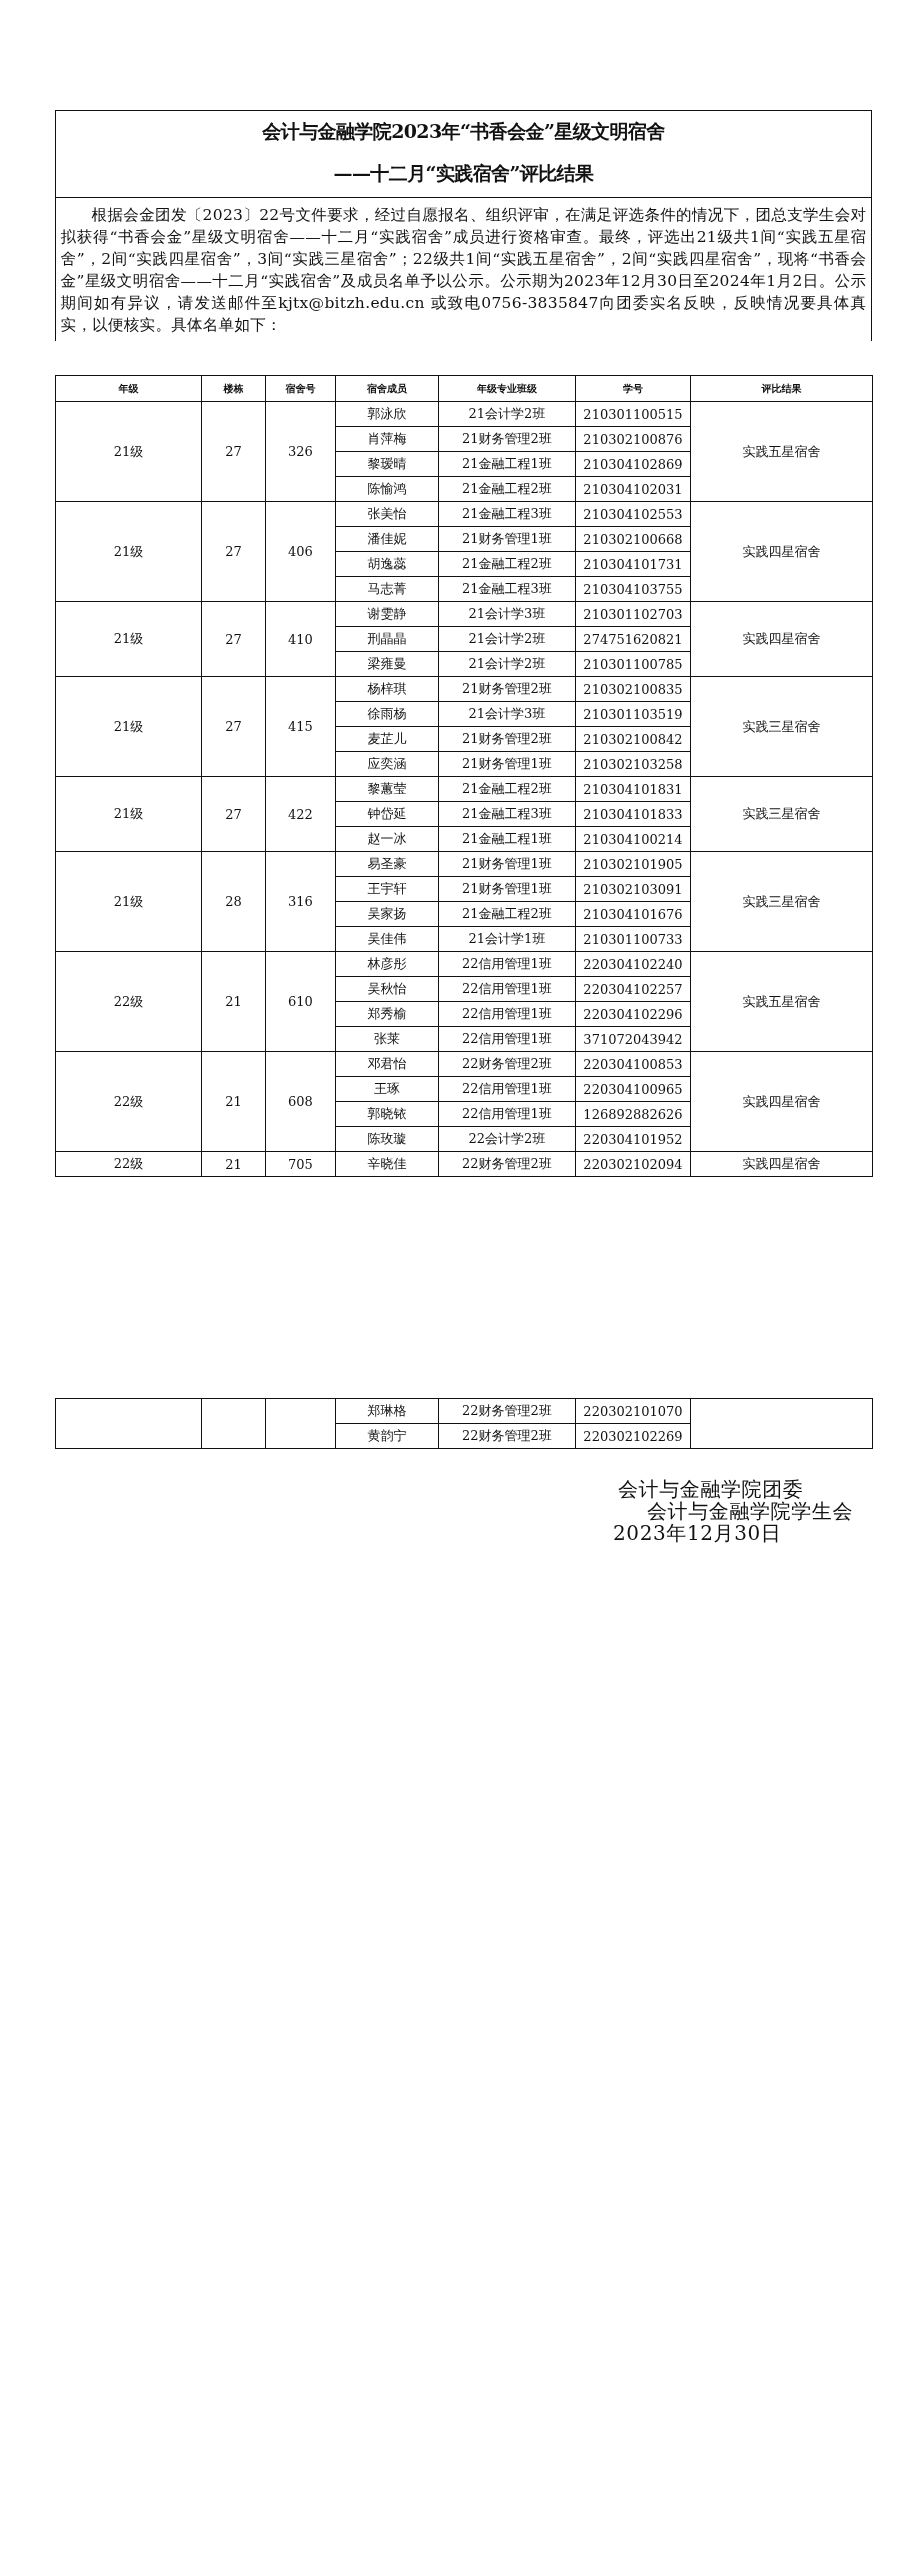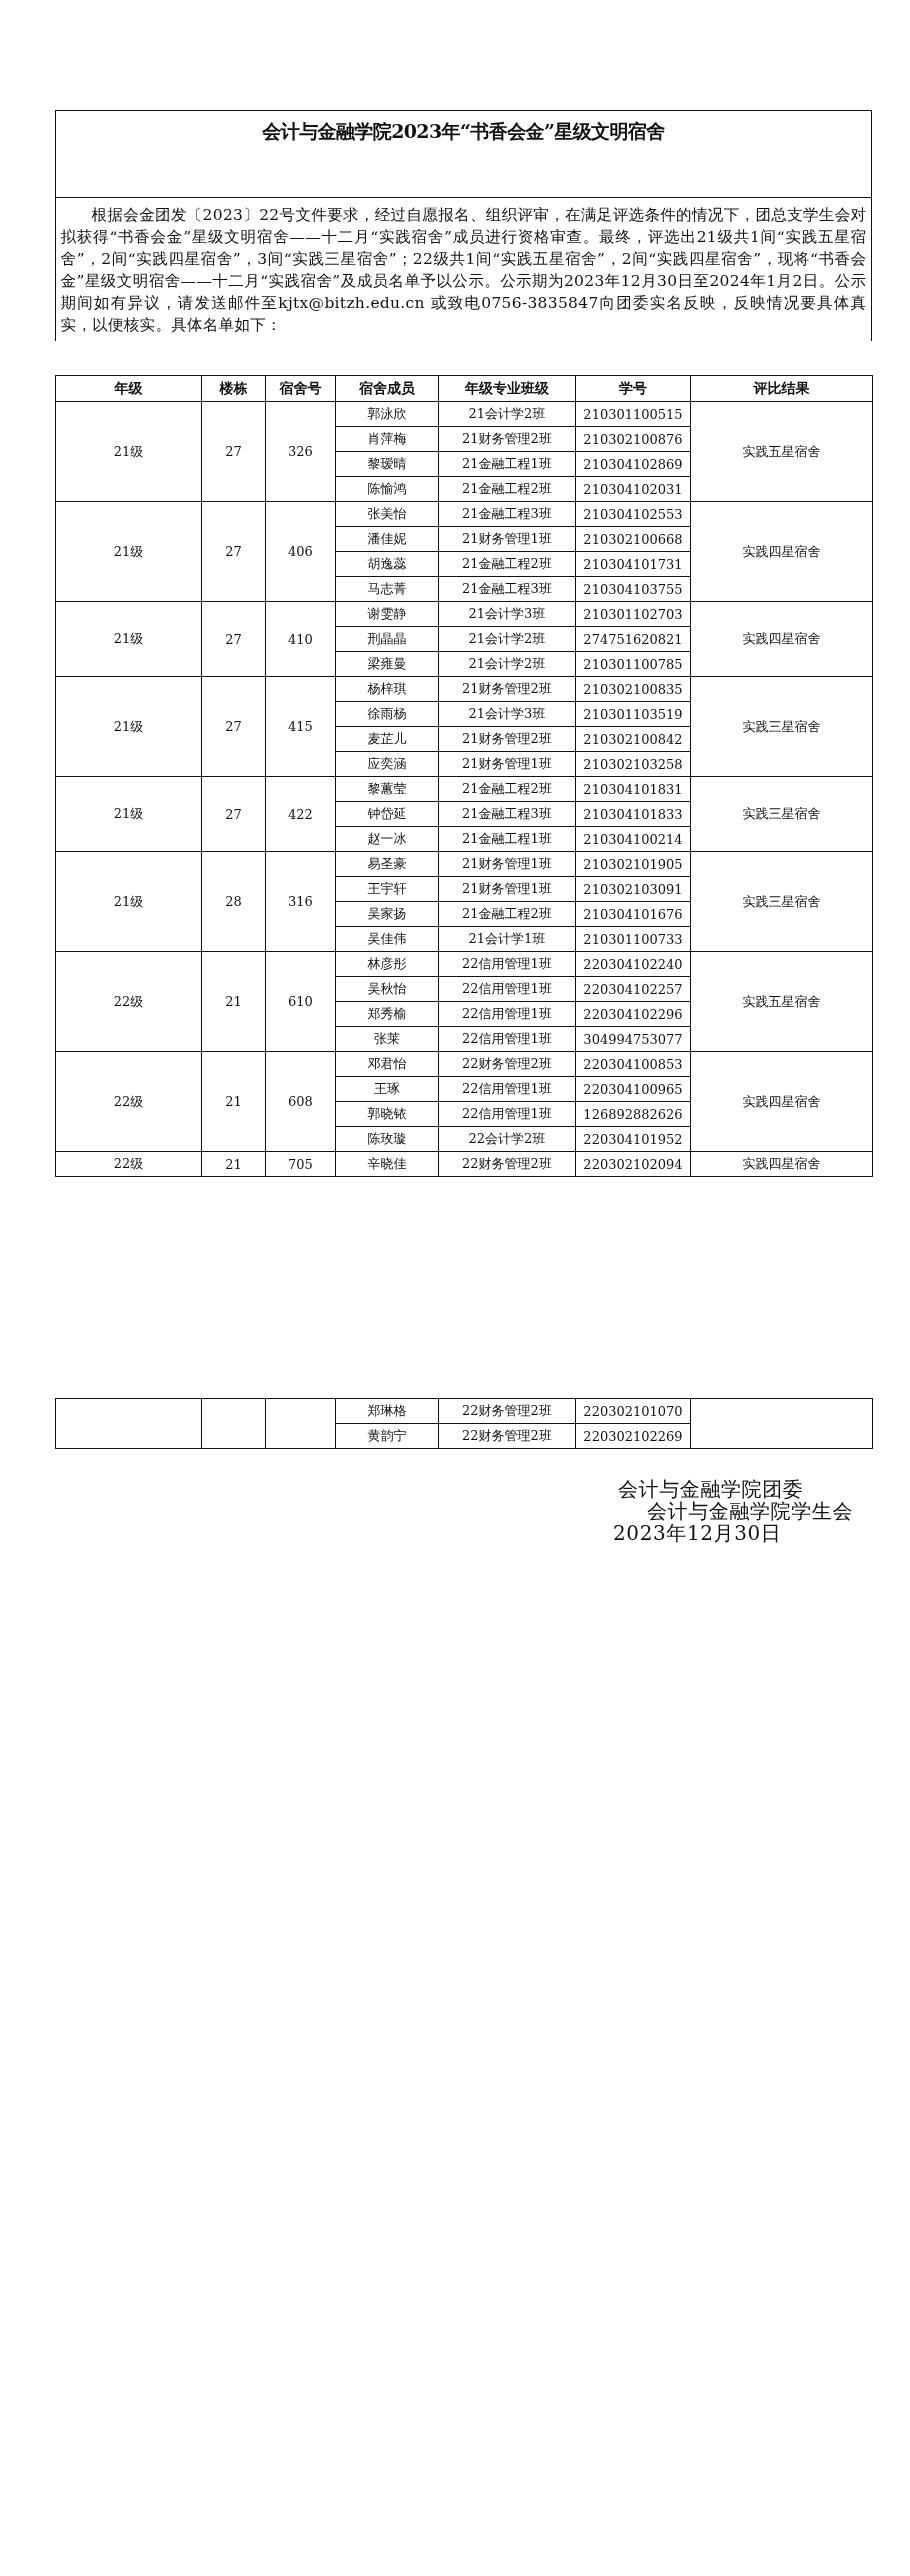--- a/index.html
+++ b/index.html
@@ -13,32 +13,33 @@
   .title1 { top: 8px; }
   .title2 { top: 50px; }
   .intro { position: absolute; left: 47px; top: 197px; width: 815px; height: 144px;
            border-left: 1.1px solid #111; border-right: 1.1px solid #111; box-sizing: content-box; }
   .intro p { margin: 0; padding: 6.9px 4.6px 0 4.6px; font-size: 15.5px; line-height: 22px;
              text-align: justify; text-indent: 2em; letter-spacing: 0.3px; }
   table.grid { position: absolute; left: 47px; border-collapse: collapse; table-layout: fixed;
                width: 817px; font-family: "DejaVu Serif", serif; }
   table.grid td, table.grid th { border: 0.9px solid #111; text-align: center; vertical-align: middle;
                padding: 0; font-size: 13px; font-weight: normal; height: 24px; overflow: hidden; white-space: nowrap; }
-  table.grid th { font-weight: bold; height: 25px; font-size: 14px; }
+  table.grid th { font-weight: bold; height: 25px; font-size: 10px; }
   table.grid tbody tr.group-start td { border-top: 1.4px solid #111; }
   table.grid { border: 1.1px solid #111; }
   .sig { position: absolute; font-size: 20px; white-space: nowrap; letter-spacing: 0.6px; }
 </style>
 </head>
 <body>
 
 <div class="page">
 
   <div class="titlebox">
     <div class="title1">会计与金融学院2023年“书香会金”星级文明宿舍</div>
+    <div class="title2">——十二月“实践宿舍”评比结果</div>
   </div>
 
   <div class="intro">
     <p>根据会金团发〔2023〕22号文件要求，经过自愿报名、组织评审，在满足评选条件的情况下，团总支学生会对拟获得“书香会金”星级文明宿舍——十二月“实践宿舍”成员进行资格审查。最终，评选出21级共1间“实践五星宿舍”，2间“实践四星宿舍”，3间“实践三星宿舍”；22级共1间“实践五星宿舍”，2间“实践四星宿舍”，现将“书香会金”星级文明宿舍——十二月“实践宿舍”及成员名单予以公示。公示期为2023年12月30日至2024年1月2日。公示期间如有异议，请发送邮件至kjtx@bitzh.edu.cn 或致电0756-3835847向团委实名反映，反映情况要具体真实，以便核实。具体名单如下：</p>
   </div>
 
   <table class="grid" id="main-table" style="top:375px;">
     <colgroup>
       <col style="width:146px">
         <col style="width:64px">
@@ -209,21 +210,21 @@
           <td>220304102257</td>
         </tr>
         <tr>
           <td>郑秀榆</td>
           <td>22信用管理1班</td>
           <td>220304102296</td>
         </tr>
         <tr>
           <td>张莱</td>
           <td>22信用管理1班</td>
-          <td>304994753077</td>
+          <td>371072043942</td>
         </tr>
         <tr class="group-start">
           <td rowspan="4">22级</td>
           <td rowspan="4">21</td>
           <td rowspan="4">608</td>
           <td>邓君怡</td>
           <td>22财务管理2班</td>
           <td>220304100853</td>
           <td rowspan="4">实践四星宿舍</td>
         </tr>

